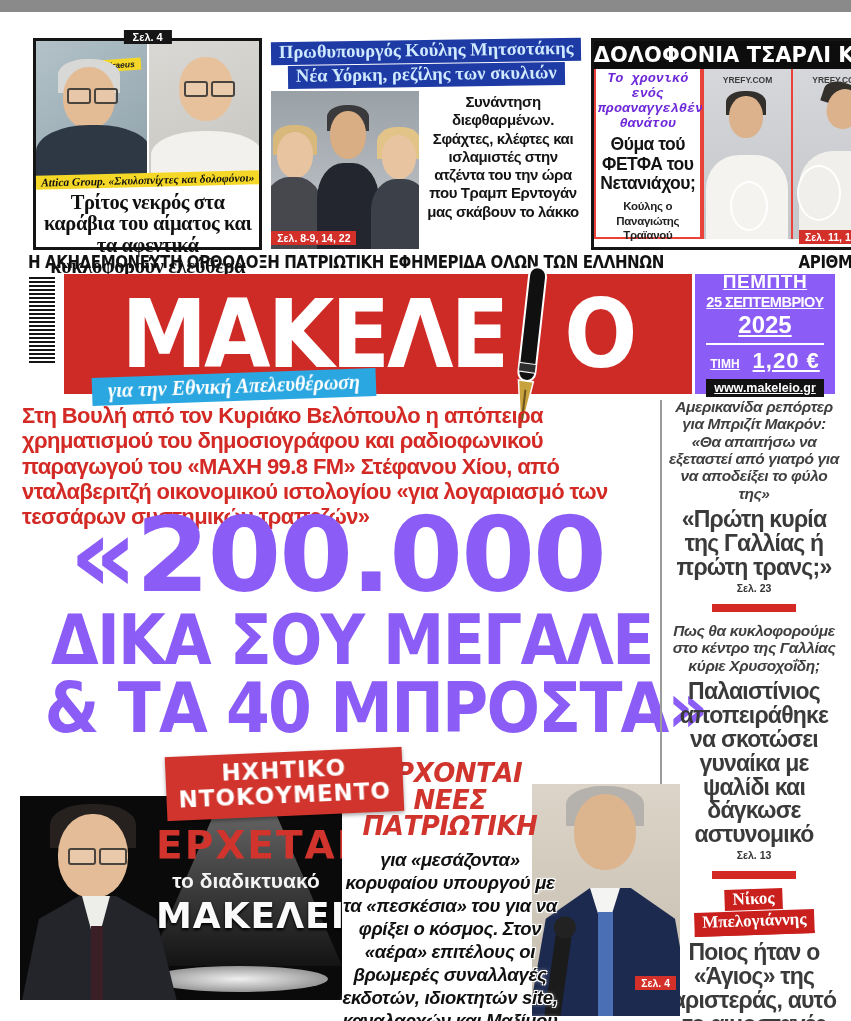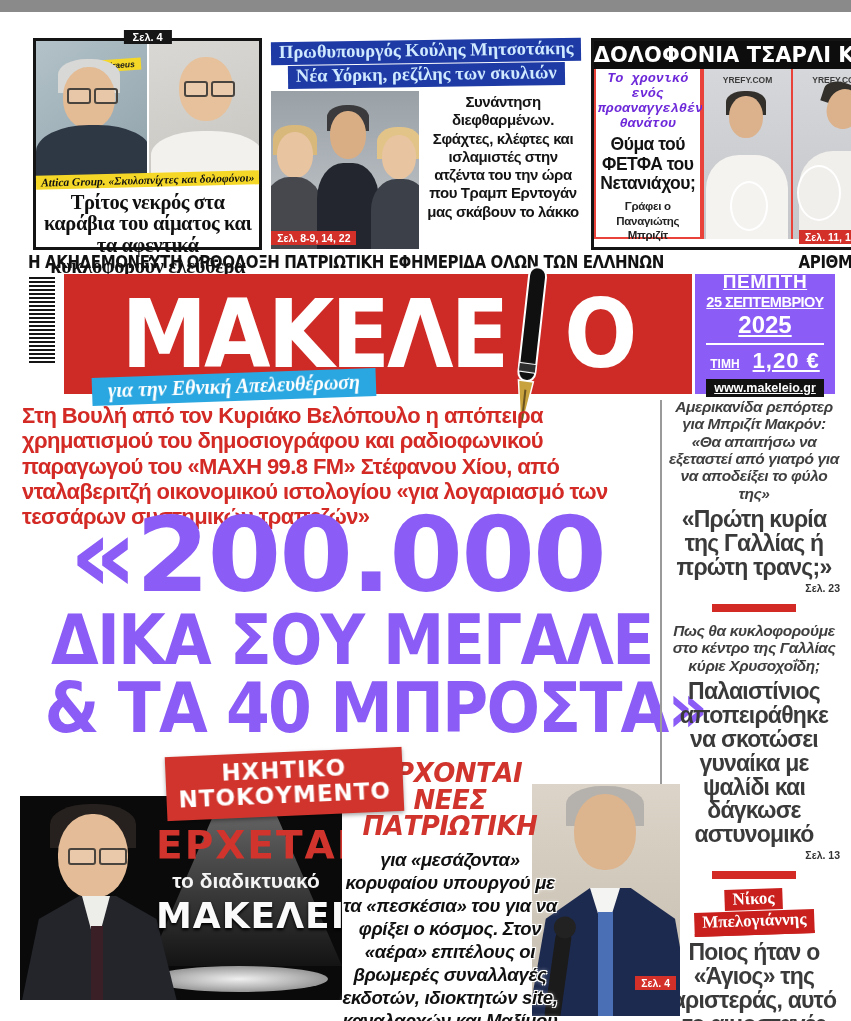--- a/index.html
+++ b/index.html
@@ -89,21 +89,21 @@
             font-family:"DejaVu Sans",sans-serif;font-weight:bold;}
   .mh1{display:block;font-size:104px;line-height:.96;letter-spacing:-2px;transform:scaleX(1.02);transform-origin:center;white-space:nowrap;}
   .mh2{display:block;font-size:70px;line-height:.98;letter-spacing:-2px;transform:scaleX(.88);transform-origin:center;white-space:nowrap;}
   .mh3{display:block;font-size:70px;line-height:.98;letter-spacing:-2px;transform:scaleX(.9);transform-origin:center;white-space:nowrap;}
 
   
   .vdiv{position:absolute;left:660px;top:388px;width:2px;height:612px;background:#9a9a9a;}
   .sidebar{position:absolute;left:668px;top:386px;width:172px;color:#3b3b3b;text-align:center;}
   .sb-kicker{font-weight:bold;font-style:italic;font-size:15.5px;line-height:1.12;letter-spacing:-0.4px;color:#3f3f3f;}
   .sb-head{margin-top:6px;font-weight:bold;font-size:23px;line-height:1.04;letter-spacing:-0.8px;color:#3a3a3a;}
-  .sb-tag{text-align:right;font-weight:bold;font-size:10.5px;margin-top:2px;color:#333;}
+  .sb-tag{text-align:center;font-weight:bold;font-size:10.5px;margin-top:2px;color:#333;}
   .sb-bar{width:84px;height:8px;background:#d32a25;margin:10px auto;}
   .sb-label{transform:rotate(-2deg);margin-bottom:6px;}
   .sb-label span{display:table;margin:0 auto;background:#c9201d;color:#fff;font-family:"Liberation Serif",serif;
                  font-weight:bold;font-size:17px;padding:0 8px 1px;white-space:nowrap;}
   .sb-label span+span{margin-top:1px;border-bottom:3px solid #c9201d;}
 
   
   .bottom{position:absolute;top:742px;left:20px;width:640px;height:266px;}
   .promo{position:absolute;left:0;top:42px;width:322px;height:204px;background:#0a0a0a;overflow:hidden;}
   .cone{position:absolute;left:128px;top:0;width:194px;height:170px;
@@ -191,21 +191,21 @@
         <div class="bodyB">Συνάντηση διεφθαρμένων. Σφάχτες, κλέφτες και ισλαμιστές στην ατζέντα του την ώρα που Τραμπ Ερντογάν μας σκάβουν το λάκκο</div>
       </div>
     </div>
 
     <div class="boxC">
       <div class="headerC">ΔΟΛΟΦΟΝΙΑ ΤΣΑΡΛΙ ΚΕΡΚ</div>
       <div class="contentC">
         <div class="textC">
           <div class="kickerC">Το χρονικό ενός προαναγγελθέντος θανάτου</div>
           <div class="headlineC">Θύμα τού ΦΕΤΦΑ του Νετανιάχου;</div>
-          <div class="bylineC">Γράφει ο Παναγιώτης Μπριζίτ</div>
+          <div class="bylineC">Κούλης ο Παναγιώτης Τραϊανού</div>
         </div>
         <div class="photosC">
           <div class="phC">
             <div class="yrefy">YREFY.COM</div>
             <div class="hair" style="left:22px;top:22px;width:40px;height:24px;background:#33302c;"></div>
             <div class="head" style="left:25px;top:27px;width:34px;height:42px;background:#dcb28c;"></div>
             <div class="torso" style="left:2px;width:82px;height:84px;background:#f4f3f0;border-radius:40% 40% 0 0;"></div>
             <div class="ring" style="left:26px;bottom:8px;width:34px;height:46px;"></div>
           </div>
           <div class="phC">

